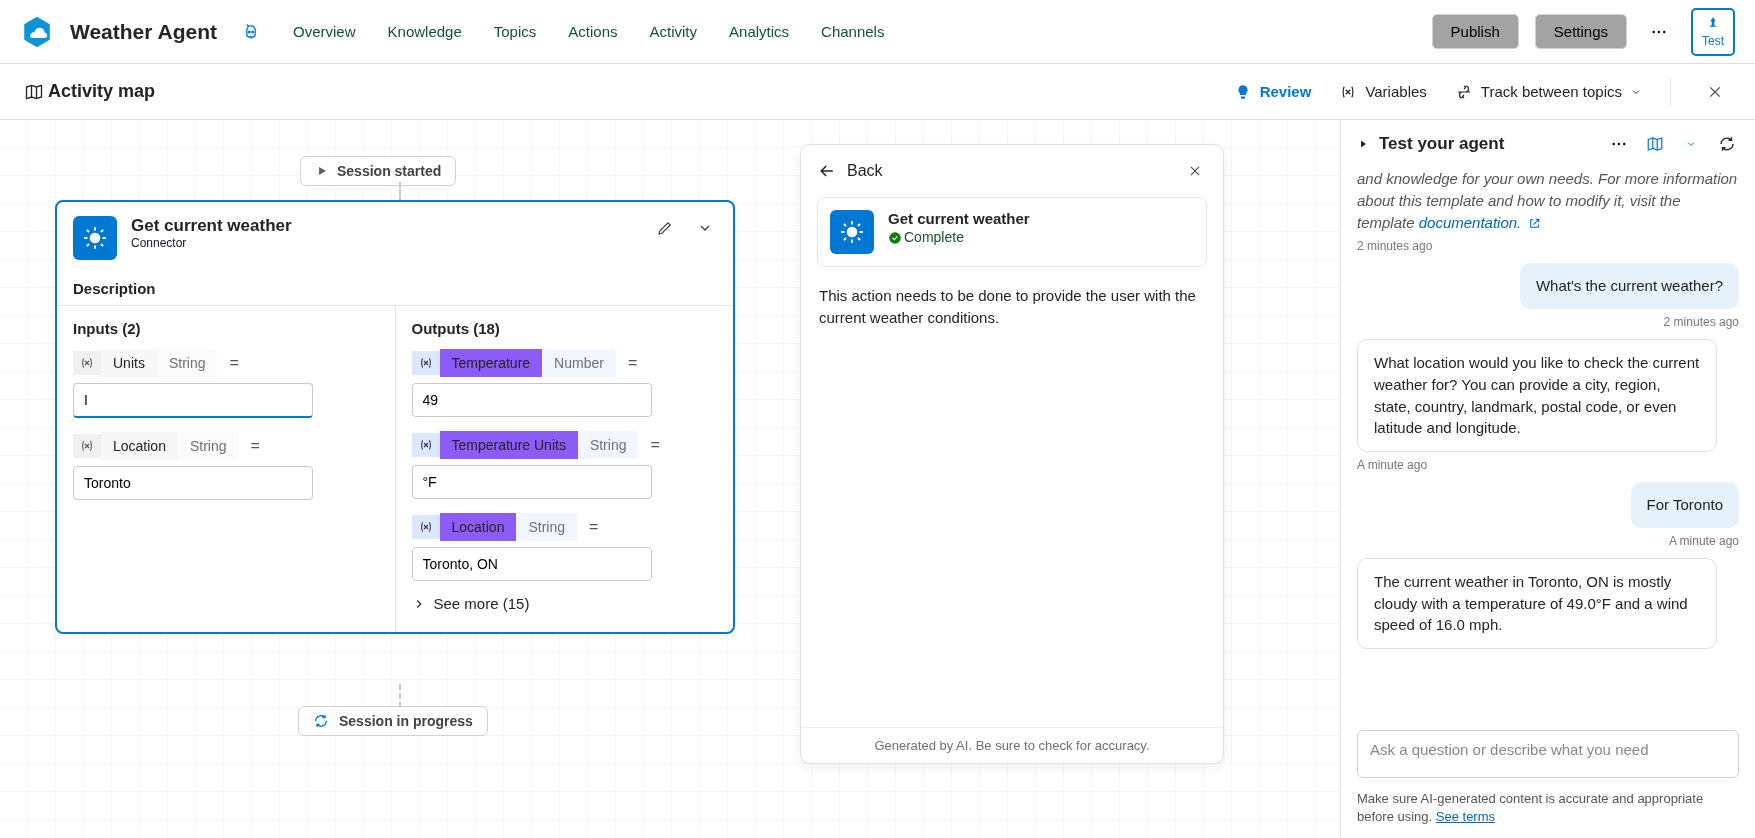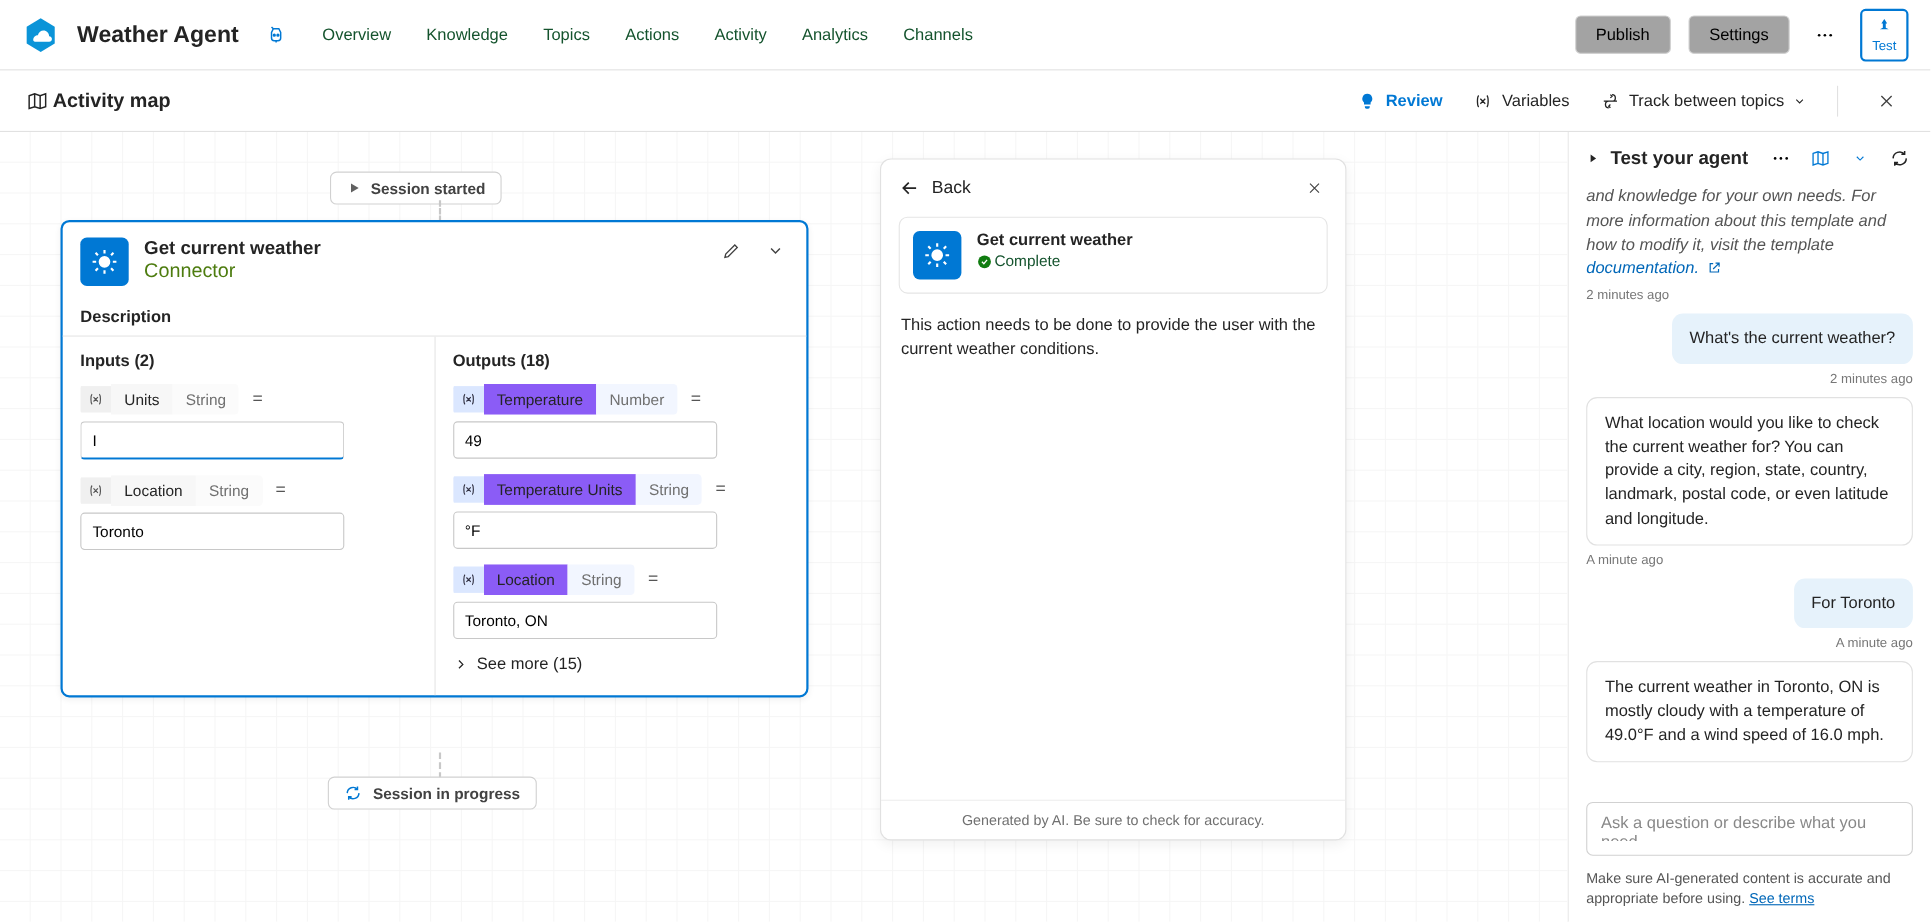--- a/index.html
+++ b/index.html
@@ -28,31 +28,31 @@
   .close-x { width: 32px; height: 32px; display:flex; align-items:center; justify-content:center; cursor:pointer; }
 
   
   .main { display: flex; height: calc(100% - 120px); }
   .canvas { flex: 1; position: relative; background:#fff;
     background-image:
       linear-gradient(#f5f5f5 1px, transparent 1px),
       linear-gradient(90deg, #f5f5f5 1px, transparent 1px);
     background-size: 28px 28px; background-position: -1px -1px;
   }
-  .right-panel { width: 330px; border-left: 1px solid #e1e1e1; display: flex; flex-direction: column; }
+  .right-panel { width: 415px; border-left: 1px solid #e1e1e1; display: flex; flex-direction: column; }
 
   
   .session-pill { position:absolute; left: 300px; top: 36px; border:1px solid #d1d1d1; background:#fff; border-radius: 6px; padding: 6px 14px; display:flex; align-items:center; gap:8px; font-weight:600; font-size:14px; color:#424242;}
   .dash1 { position:absolute; left: 399px; top: 62px; width:1px; height:20px; border-left:2px dashed #c8c8c8; }
 
   .node-card { position:absolute; left: 55px; top: 80px; width: 680px; border:2px solid #0078d4; border-radius: 8px; background:#fff; box-shadow: 0 2px 6px rgba(0,0,0,0.06);}
   .node-header { display:flex; align-items:flex-start; padding: 14px 16px; gap: 14px;}
   .sun-icon { width:44px; height:44px; background:#0078d4; border-radius:6px; display:flex; align-items:center; justify-content:center;}
   .node-title { font-size: 17px; font-weight:700; }
-  .node-sub { font-size: 18px; color:#4d7c0f; }
+  .node-sub { font-size: 12px; color:#0f172a; }
   .node-header-actions { margin-left:auto; display:flex; gap:16px; align-items:center;}
   .icon-btn { width:24px; height:24px; display:flex; align-items:center; justify-content:center; cursor:pointer;}
 
   .node-section-label { padding: 6px 16px 8px; font-weight:700; font-size:15px;}
   .desc-box { margin: 0 12px 12px; border:1px solid #d1d1d1; border-radius:5px; padding: 12px 14px; font-size:15px;}
 
   .io-grid { display:flex; border-top:1px solid #e5e5e5;}
   .io-col { flex:1; padding: 14px 16px 20px;}
   .io-col + .io-col { border-left: 1px solid #e5e5e5; }
   .io-heading { font-weight:700; font-size:15px; margin-bottom: 12px;}

